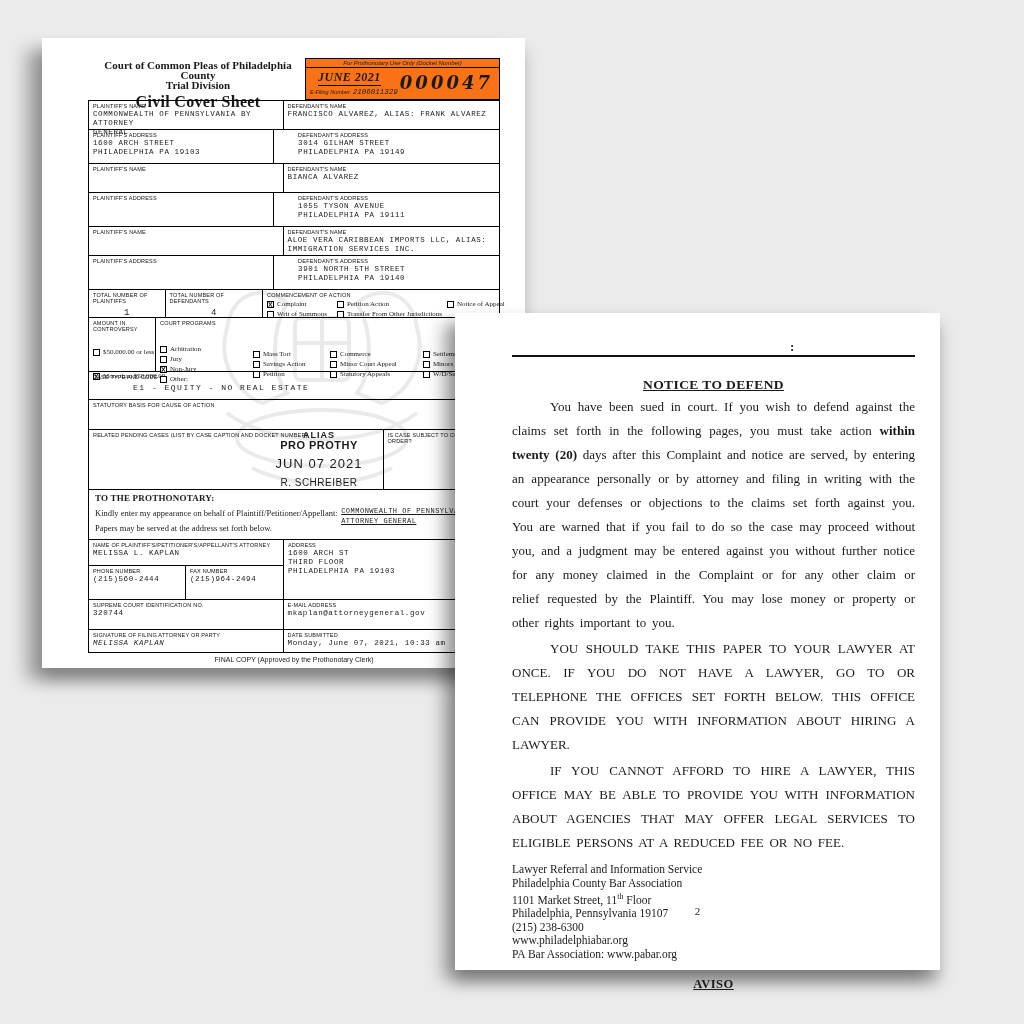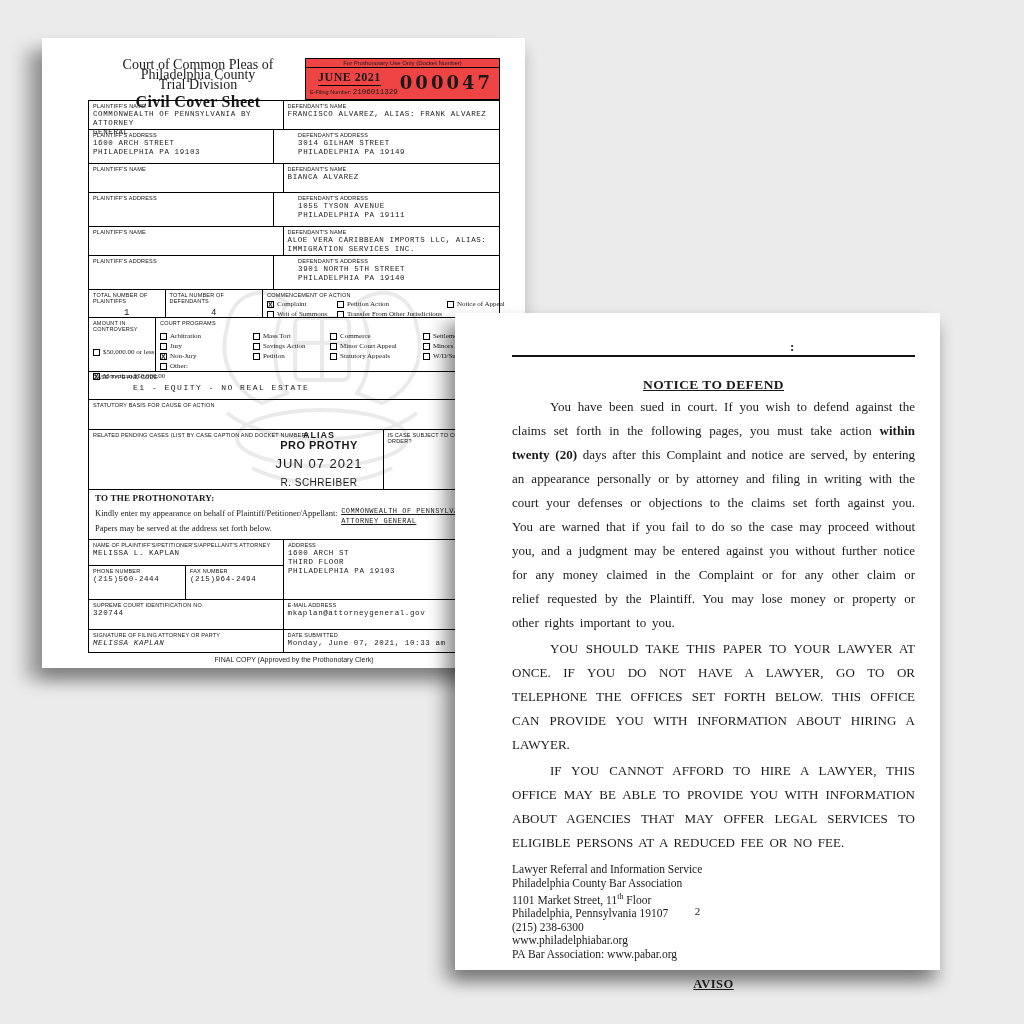--- a/index.html
+++ b/index.html
@@ -9,24 +9,24 @@
   .page { position:absolute; background:#fff; }
   #page1 { left:42px; top:38px; width:483px; height:630px; z-index:1;
            box-shadow:-16px 12px 16px rgba(0,0,0,.30), 0 12px 14px rgba(0,0,0,.22); }
   #page2 { left:455px; top:313px; width:485px; height:657px; z-index:2;
            box-shadow:-12px 10px 16px rgba(0,0,0,.32), 0 12px 14px rgba(0,0,0,.25); }
 
   
   .p1-inner { position:relative; margin:18px 25px 0 46px; width:412px; }
   .cs-header { position:relative; height:44px; }
   .court-lines { position:absolute; left:0; top:4px; width:220px; text-align:center; }
-  .court-line { font-size:14px; line-height:10px; }
+  .court-line { font-size:11px; line-height:10px;font-weight:bold; }
   .cs-title { font-size:16px; font-weight:bold; margin-top:3px; letter-spacing:.3px; }
   .docket-box { position:absolute; right:0; top:2px; width:195px; height:42px;
-                border:1px solid #000; background:#ef4444; }
+                border:1px solid #000; background:#f97316;font-style:italic; }
   .docket-head { font-family:"Liberation Sans",sans-serif; font-size:6px; text-align:center;
                  border-bottom:1px solid #000; padding:1px 0; }
   .docket-main { position:relative; height:29px; }
   .docket-month { position:absolute; left:12px; top:2px; font-weight:bold; font-size:12px;
                   border-bottom:1px solid #000; letter-spacing:.5px; }
   .efiling { position:absolute; left:4px; bottom:1px; font-family:"Liberation Sans",sans-serif; font-size:5.5px; }
   .efiling .num { font-family:"Liberation Mono","DejaVu Sans Mono",monospace; font-size:7.5px; }
   .docket-number { position:absolute; right:6px; top:4px; font-weight:bold; font-size:18px;
                    letter-spacing:3px; font-family:"DejaVu Serif",serif; }
 
@@ -56,21 +56,21 @@
   .cblbl { font-size:7px; line-height:8px; white-space:nowrap; }
 
   .comm-grid { display:flex; margin-top:2px; }
   .comm-col { margin-right:10px; }
   .comm-col.c1 { width:72px; } .comm-col.c2 { width:100px; } .comm-col.c3 { width:50px; }
 
   .h-amt { height:54px; }
   .amt { width:67px; }
   .amt .cbitem { margin-top:16px;align-items:center; }
   .prog { width:346px; }
-  .prog-cols { display:flex; margin-top:6px; }
+  .prog-cols { display:flex; margin-top:19px;align-items:center; }
   .prog-col { margin-right:6px; }
   .pc1 { width:88px; } .pc2 { width:72px; } .pc3 { width:88px; } .pc4 { width:70px; }
 
   .h-case { height:28px; }
   .h-stat { height:30px; }
   .case-val { font-family:"Liberation Mono","DejaVu Sans Mono",monospace; font-size:8px;
               letter-spacing:1.5px; margin-top:3px;margin-left:40px; }
 
   .h-rel { height:60px; }
   .rel { width:296px; }

